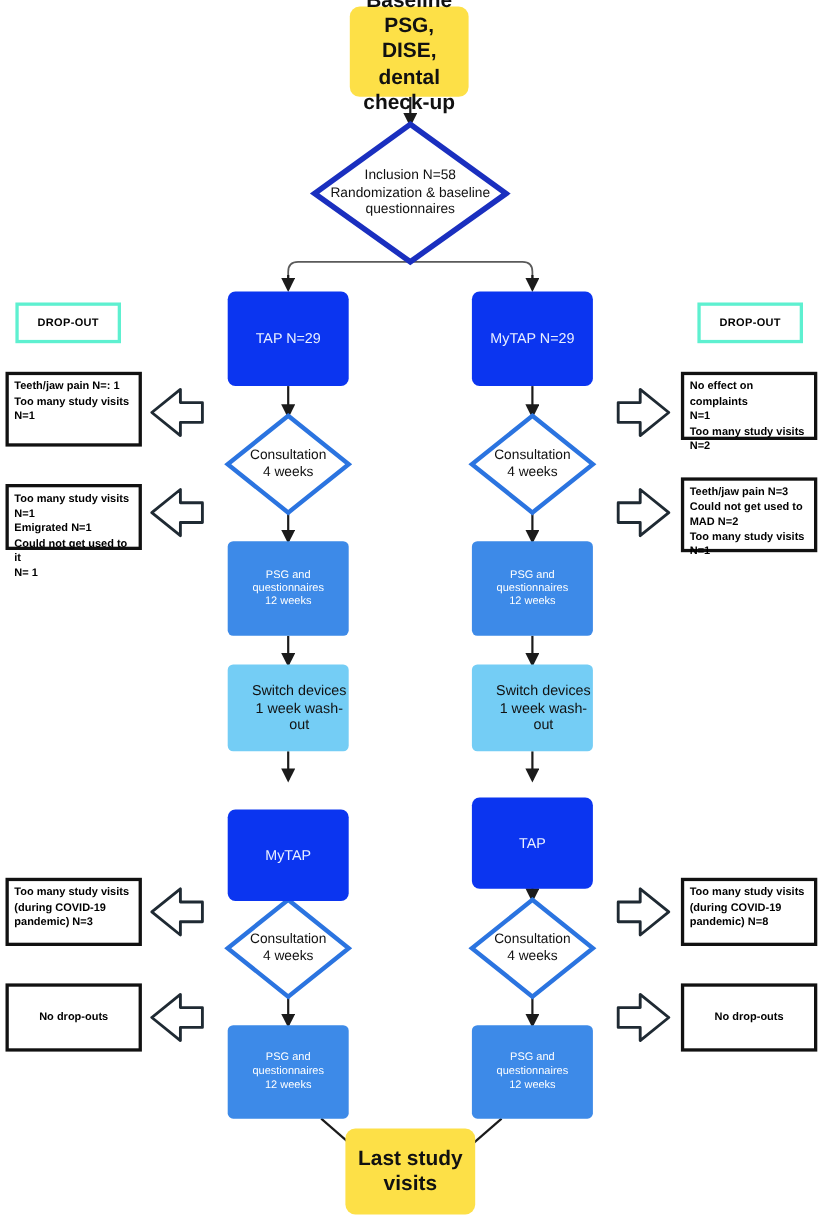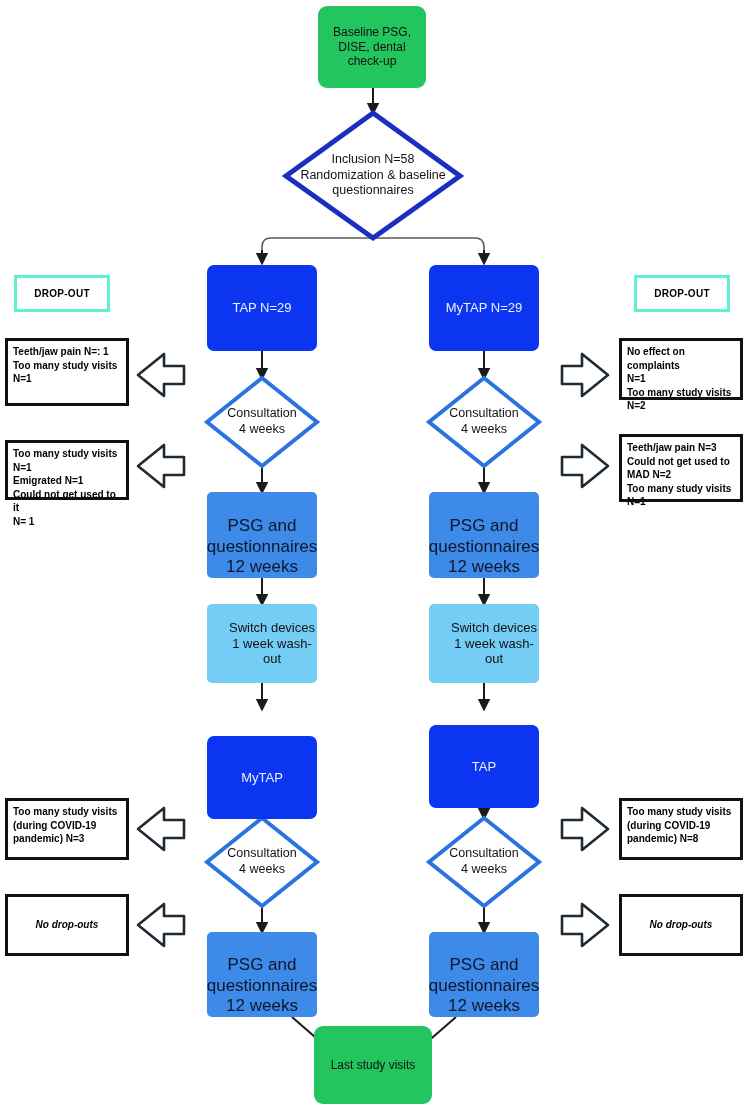--- a/index.html
+++ b/index.html
@@ -1,32 +1,32 @@
 <!DOCTYPE html>
 <html><head>
 <meta charset="utf-8">
 <style>
   html,body{margin:0;padding:0;background:#ffffff;}
   body{width:746px;height:1110px;position:relative;overflow:hidden;
        font-family:"Liberation Sans", sans-serif;color:#111;}
   #canvas{position:absolute;left:0;top:0;width:746px;height:1110px;}
   .node{position:absolute;box-sizing:border-box;display:flex;align-items:center;
         justify-content:center;text-align:center;line-height:1.22;}
-  .lightblue{background:#22c55e;color:#111;border-radius:9px;font-size:12px;}
-  .midblue{background:#3d8ae8;color:#0f172a;border-radius:5px;font-size:17px;align-items:flex-end;}
+  .lightblue{background:#fde047;color:#111;border-radius:9px;font-size:19px;font-weight:bold;}
+  .midblue{background:#3d8ae8;color:#ffffff;border-radius:5px;font-size:10px;}
   .skyblue{background:#74cdf5;color:#111;border-radius:5px;font-size:13px;padding-left:20px;}
   .deepblue{background:#0b35f0;color:#eaf0ff;border-radius:7px;font-size:13px;}
   .diamond{position:absolute;box-sizing:border-box;}
   .diamond .dlabel{position:absolute;left:0;top:0;width:100%;height:100%;
         display:flex;align-items:center;justify-content:center;text-align:center;
         font-size:12.5px;line-height:1.25;color:#111;}
   .dobox{position:absolute;box-sizing:border-box;background:#ffffff;
          border:3px solid #111;font-size:10px;font-weight:bold;line-height:1.35;
          padding:4px 5px;color:#000;}
-  .dobox.center{display:flex;align-items:center;justify-content:center;text-align:center;font-style:italic;}
+  .dobox.center{display:flex;align-items:center;justify-content:center;text-align:center;}
   .dropout-hdr{position:absolute;box-sizing:border-box;background:#ffffff;
         border:3px solid #5ef0d0;display:flex;align-items:center;justify-content:center;
         font-size:10px;font-weight:bold;letter-spacing:.3px;color:#000;}
   svg.layer{position:absolute;left:0;top:0;width:746px;height:1110px;
             pointer-events:none;overflow:visible;}
   .ln{stroke:#1b1b1b;stroke-width:2;fill:none;}
   .ln-thin{stroke:#5a5a5a;stroke-width:1.6;fill:none;}
   .blockarrow{fill:#ffffff;stroke:#1f2a33;stroke-width:2.6;stroke-linejoin:round;}
 </style>
 </head>

